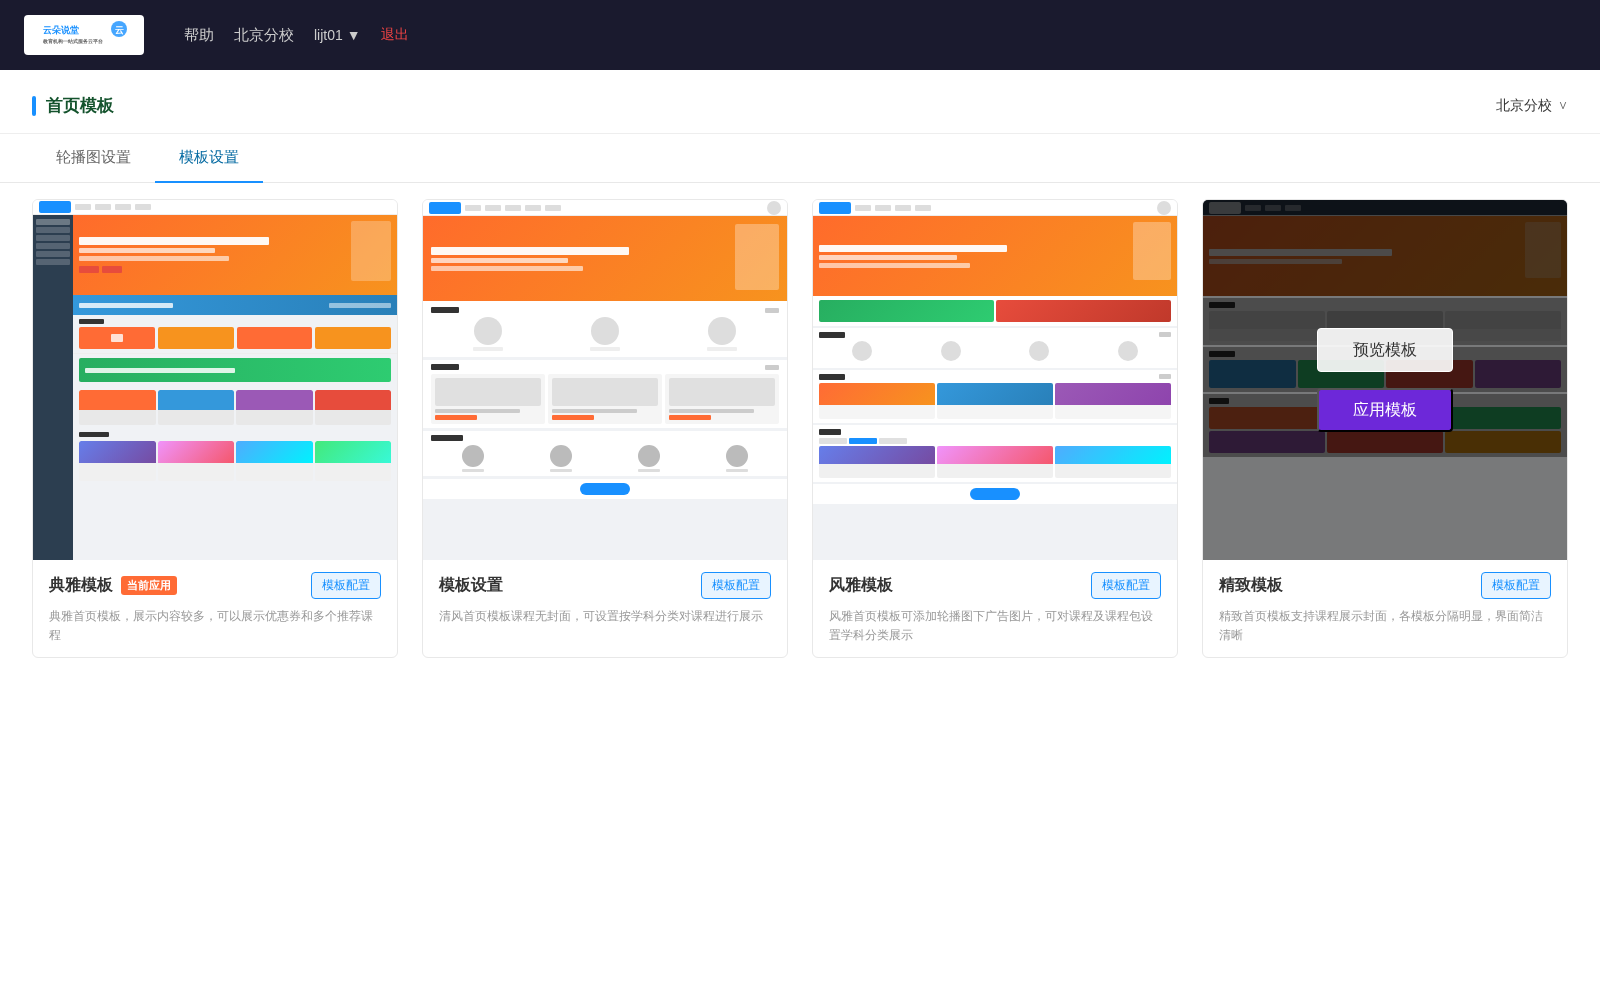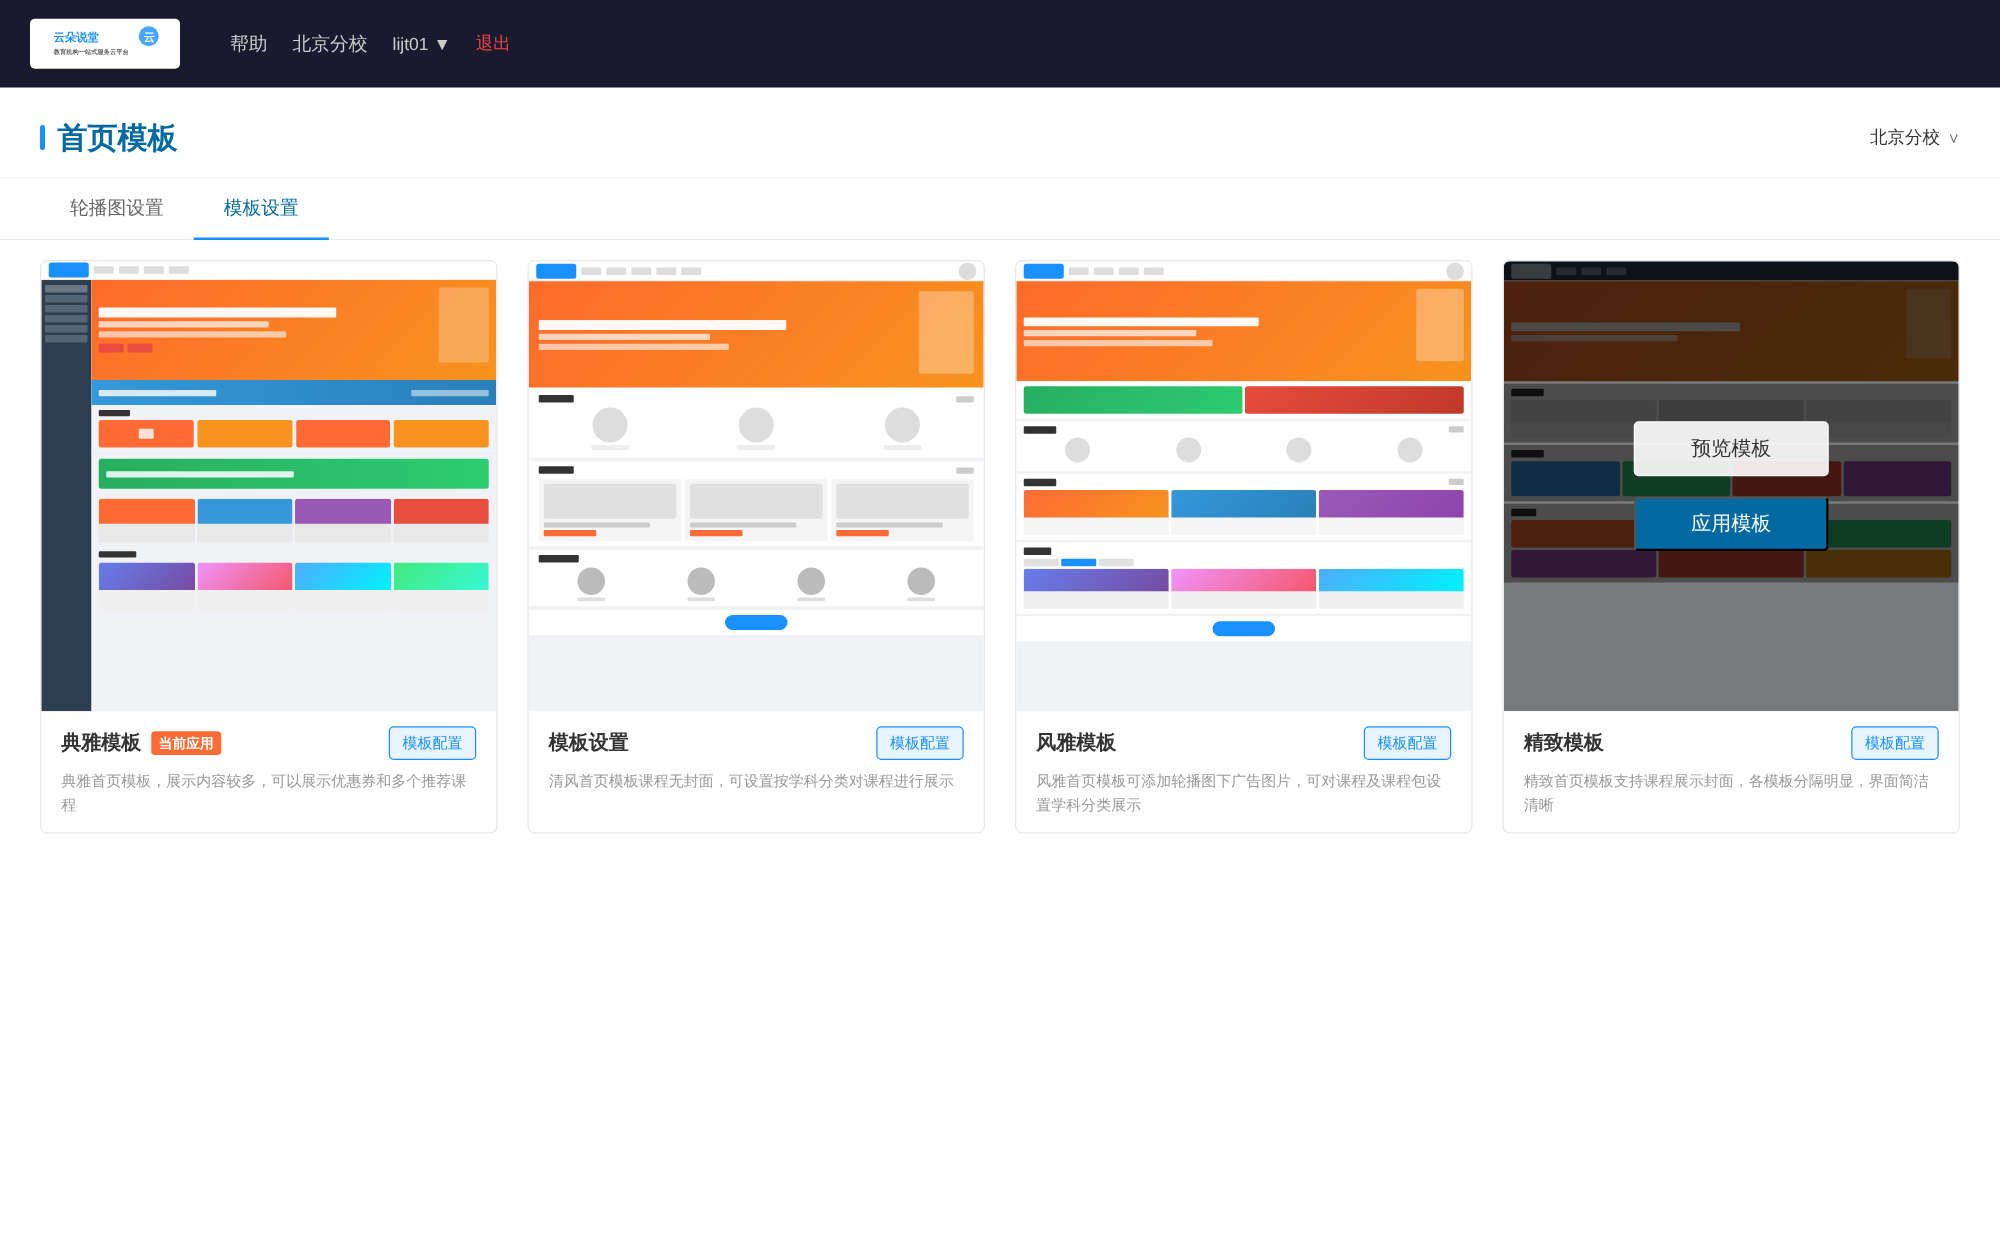--- a/index.html
+++ b/index.html
@@ -80,23 +80,23 @@
     }
     .page-header {
       padding: 24px 32px 0;
       display: flex;
       align-items: center;
       justify-content: space-between;
       border-bottom: 1px solid #eee;
       padding-bottom: 0;
     }
     .page-title {
-      font-size: 24px;
+      font-size: 17px;
       font-weight: 600;
-      color: #0369a1;
+      color: #14532d;
       display: flex;
       align-items: center;
       gap: 10px;
       padding-bottom: 16px;
     }
     .page-title::before {
       content: '';
       display: inline-block;
       width: 4px;
       height: 20px;
@@ -165,37 +165,37 @@
       position: absolute;
       top: 0; left: 0; right: 0; bottom: 0;
       background: rgba(0,0,0,0.5);
       display: flex;
       flex-direction: column;
       align-items: center;
       justify-content: center;
       gap: 16px;
     }
     .overlay-btn {
-      width: 156px;
+      width: 136px;
       height: 44px;
       border-radius: 4px;
       display: flex;
       align-items: center;
       justify-content: center;
       font-size: 16px;
       font-weight: 500;
       cursor: pointer;
     }
     .overlay-btn.preview {
       background: rgba(255,255,255,0.9);
       color: #333;
       border: 1px solid #fff;
     }
     .overlay-btn.apply {
-      background: #0369a1;
+      background: #6d28d9;
       color: #fff;
     }
 
     
     .template-info {
       padding: 12px 16px;
     }
     .template-title-row {
       display: flex;
       align-items: center;

